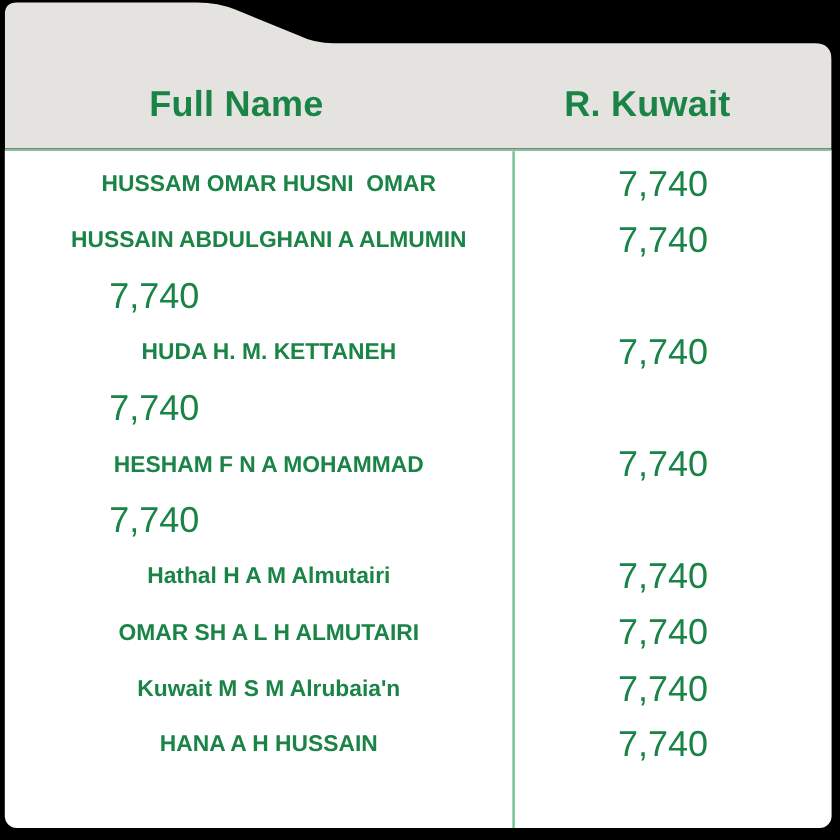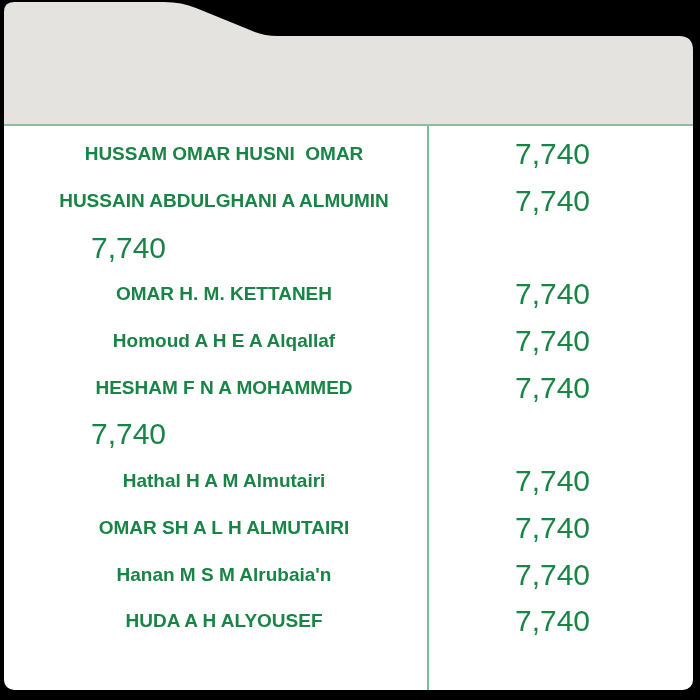--- a/index.html
+++ b/index.html
@@ -105,63 +105,66 @@
 </head>
 <body>
 
 <div class="stage" id="stage" style="--background: #000000; --header-bg: #e4e3e0; --body-bg: #ffffff; --accent-green: #1a8447; --divider-green: #74c093; --separator-green: #8cbf9f;">
   <div class="card">
 
     <svg class="header-shape" viewBox="0 0 689 124" preserveAspectRatio="none" aria-hidden="true">
       <path d="M 0 124 L 0 12 Q 0 2 10 2 L 160 2 Q 178 2 192 8 L 246 30 Q 258 36 274 36 L 675 36 Q 689 36 689 50 L 689 124 Z"></path>
     </svg>
 
+    <div class="header-labels">
+      <div class="cell name-col header-label">Full Name</div>
+      <div class="cell value-col header-label">R. Kuwait</div>
+    </div>
 
     <div class="table-body">
       <div class="column-divider"></div>
       <div class="rows" id="rows">
           <div class="row">
             <div class="cell name-col name-text">HUSSAM OMAR HUSNI  OMAR</div>
             <div class="cell value-col value-text">7,740</div>
           </div>
           <div class="row">
             <div class="cell name-col name-text">HUSSAIN ABDULGHANI A ALMUMIN</div>
             <div class="cell value-col value-text">7,740</div>
           </div>
           <div class="row">
             <div class="cell value-col value-text">7,740</div>
           </div>
           <div class="row">
-            <div class="cell name-col name-text">OMAR H. M. KETTANEH</div>
+            <div class="cell name-col name-text">HUDA H. M. KETTANEH</div>
             <div class="cell value-col value-text">7,740</div>
           </div>
           <div class="row">
-            <div class="cell name-col name-text">Homoud A H E A Alqallaf</div>
             <div class="cell value-col value-text">7,740</div>
           </div>
           <div class="row">
-            <div class="cell name-col name-text">HESHAM F N A MOHAMMED</div>
+            <div class="cell name-col name-text">HESHAM F N A MOHAMMAD</div>
             <div class="cell value-col value-text">7,740</div>
           </div>
           <div class="row">
             <div class="cell value-col value-text">7,740</div>
           </div>
           <div class="row">
             <div class="cell name-col name-text">Hathal H A M Almutairi</div>
             <div class="cell value-col value-text">7,740</div>
           </div>
           <div class="row">
             <div class="cell name-col name-text">OMAR SH A L H ALMUTAIRI</div>
             <div class="cell value-col value-text">7,740</div>
           </div>
           <div class="row">
-            <div class="cell name-col name-text">Hanan M S M Alrubaia'n</div>
+            <div class="cell name-col name-text">Kuwait M S M Alrubaia'n</div>
             <div class="cell value-col value-text">7,740</div>
           </div>
           <div class="row">
-            <div class="cell name-col name-text">HUDA A H ALYOUSEF</div>
+            <div class="cell name-col name-text">HANA A H HUSSAIN</div>
             <div class="cell value-col value-text">7,740</div>
           </div>
         </div>
     </div>
 
   </div>
 </div>
 
 </body></html>

